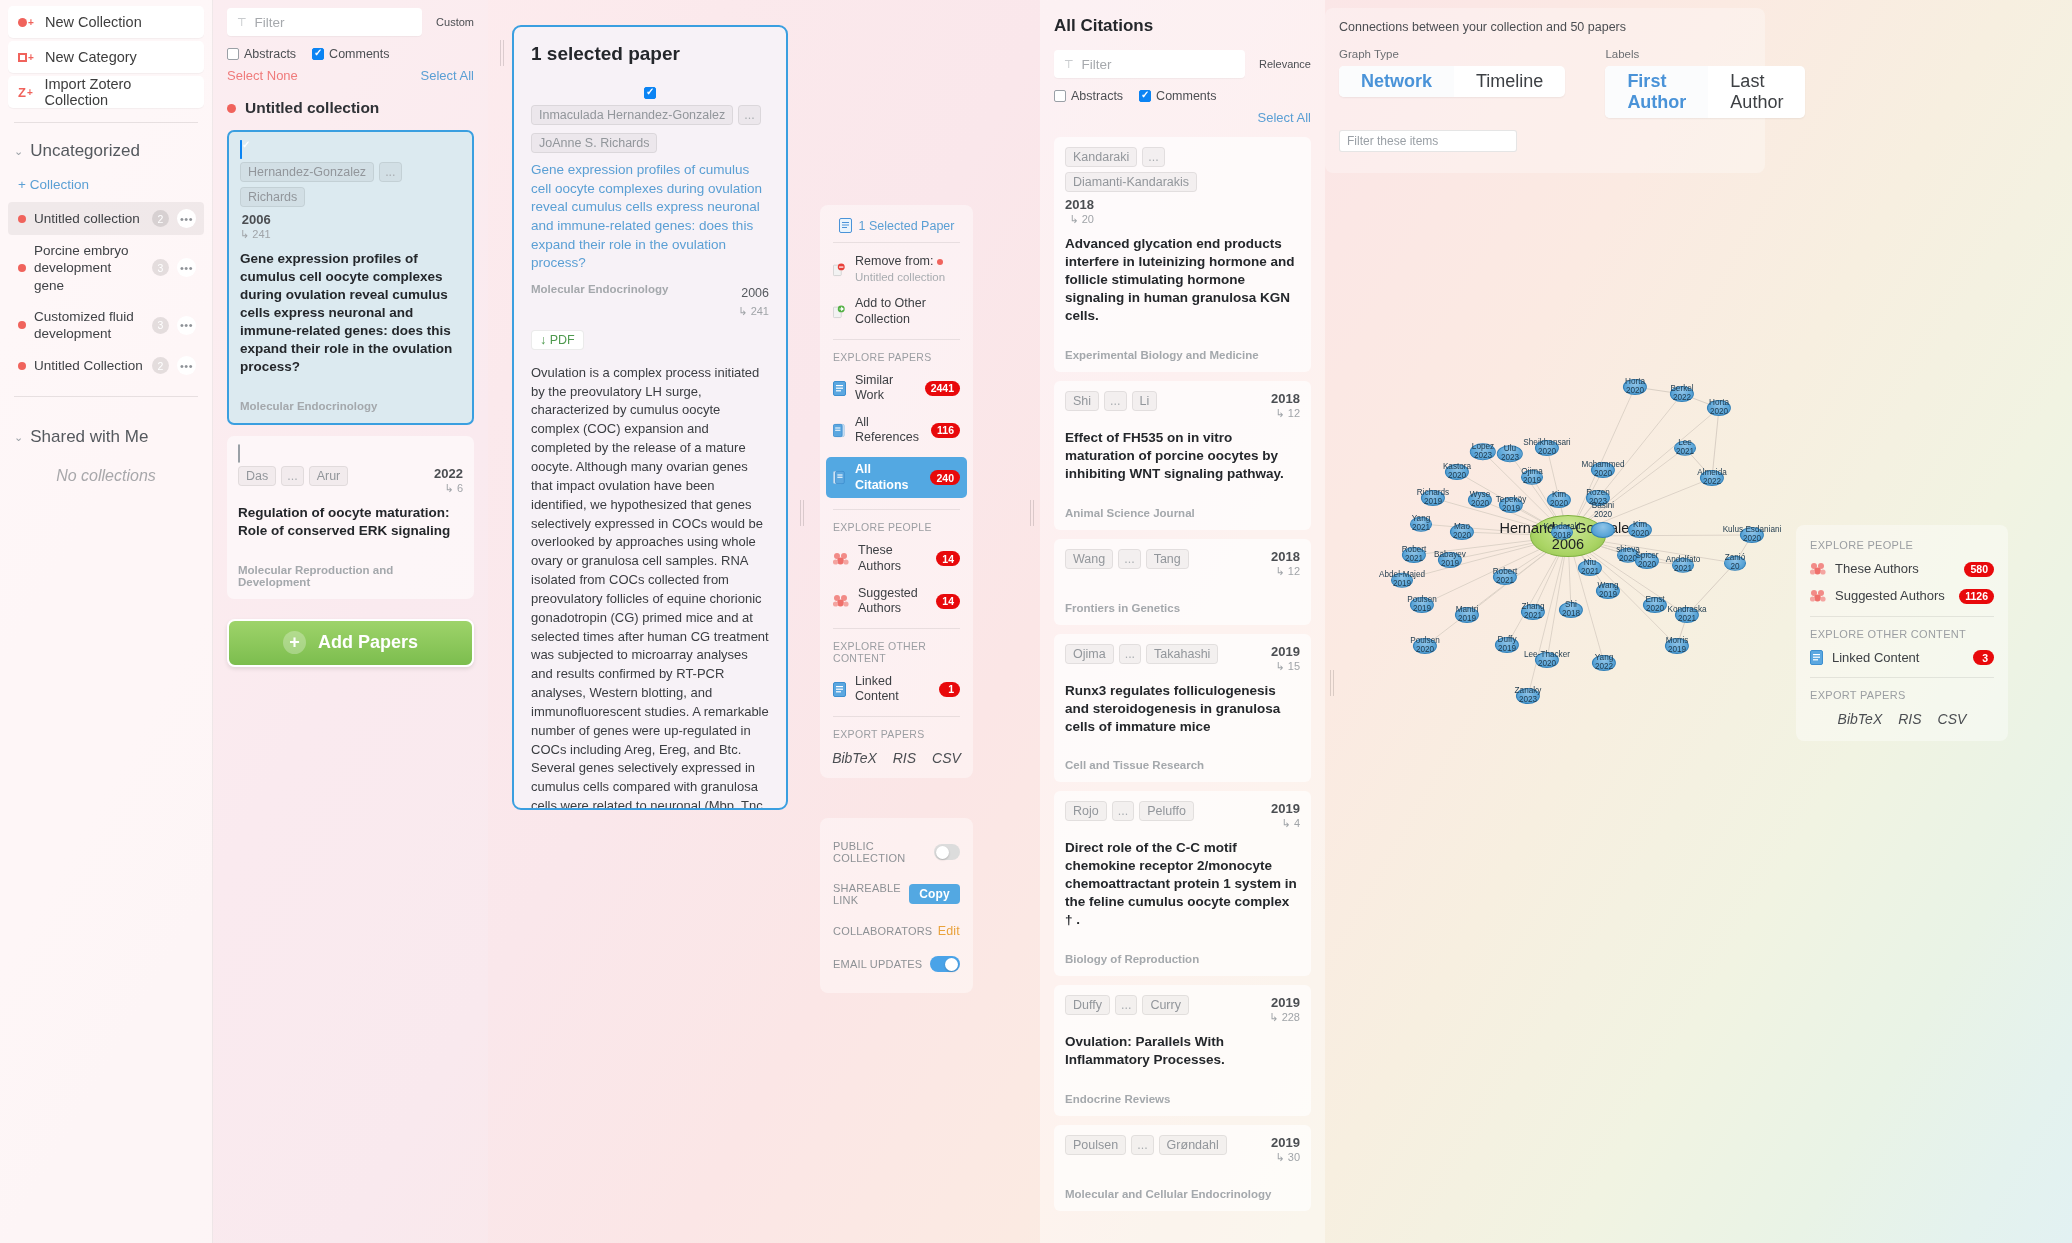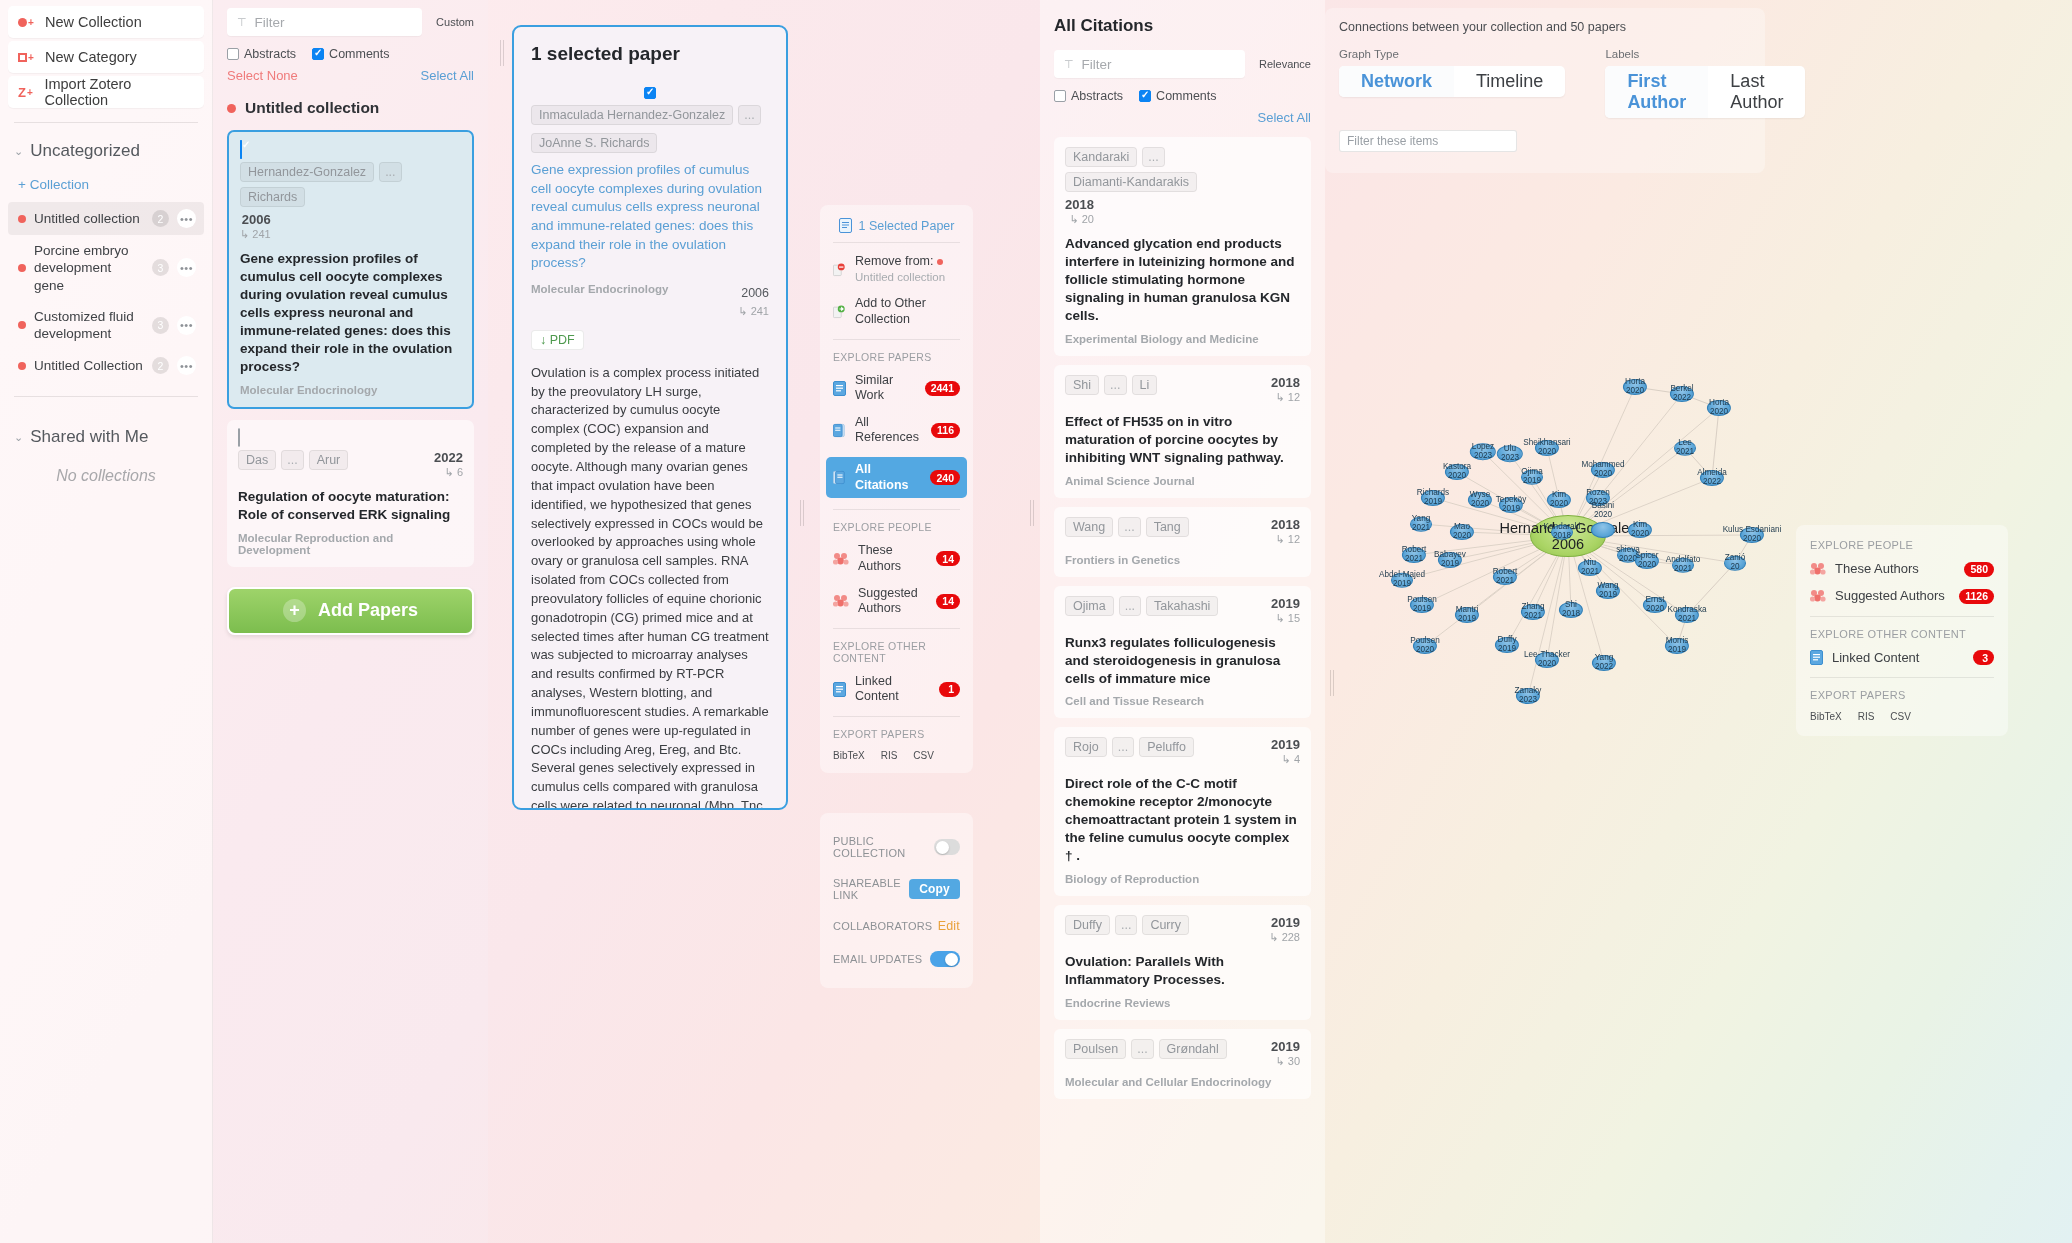--- a/index.html
+++ b/index.html
@@ -135,21 +135,21 @@
     white-space: nowrap;
   }
   .chip.ell { padding: 2px 5px; color: #a9adb1; }
   .pc-right { text-align: right; flex: 0 0 auto; }
   .pc-year { font-size: 13px; font-weight: bold; color: #4b4e52; }
   .pc-cites { font-size: 11px; color: #a0a4a8; margin-top: 1px; }
   .pc-title {
     font-size: 13.5px; font-weight: bold; color: #24272b; line-height: 1.33;
     margin-top: 9px;
   }
-  .pc-journal { font-size: 11.5px; font-weight: bold; color: #a4a8ac; margin-top: 8px; }
+  .pc-journal { font-size: 11.5px; font-weight: bold; color: #a4a8ac; margin-top: 24px; }
   .pc-cb { margin-bottom: 3px; }
 
   .add-papers {
     margin-top: 20px; background: linear-gradient(#9ed36a, #7cbd4e);
     border: 2px solid #ffffff; border-radius: 8px; height: 48px;
     display: flex; align-items: center; justify-content: center; gap: 12px;
     color: #fff; font-size: 18px; font-weight: bold;
     box-shadow: 0 2px 4px rgba(0,0,0,0.10); cursor: pointer;
   }
   .add-papers .pl {
@@ -207,21 +207,21 @@
   .badge {
     background: #e8090b; color: #fff; font-size: 10.5px; font-weight: bold;
     border-radius: 9px; padding: 1.5px 6px; min-width: 21px; text-align: right;
     flex: 0 0 auto;
   }
   .act-grp {
     font-size: 10.5px; color: #9b9ea2; letter-spacing: 0.3px; margin-bottom: 10px;
   }
   .subdot { width: 6px; height: 6px; border-radius: 50%; background: #f0635c; display: inline-block; margin-right: 5px;}
   .act-sub { font-size: 11.5px; color: #a8acb0; margin-top: 2px; }
-  .export-row { display: flex; gap: 16px; justify-content: flex-start; font-size: 10px; color: #4b4e52; }
+  .export-row { display: flex; gap: 16px; justify-content: center; font-size: 14px; color: #4b4e52; font-style: italic; }
   .export-row span { cursor: pointer; }
 
   .set-row {
     display: flex; align-items: center; justify-content: space-between;
     padding: 9px 0; font-size: 11px; color: #8d9195; letter-spacing: 0.2px;
   }
   .toggle { width: 30px; height: 16px; border-radius: 9px; background: #dcdcdc; position: relative; cursor: pointer;}
   .toggle .knob { width: 13px; height: 13px; border-radius: 50%; background: #fff; position: absolute; top: 1.5px; left: 2px; box-shadow: 0 1px 2px rgba(0,0,0,0.2);}
   .toggle.on { background: #4aa3e8; }
   .toggle.on .knob { left: 15px; }

